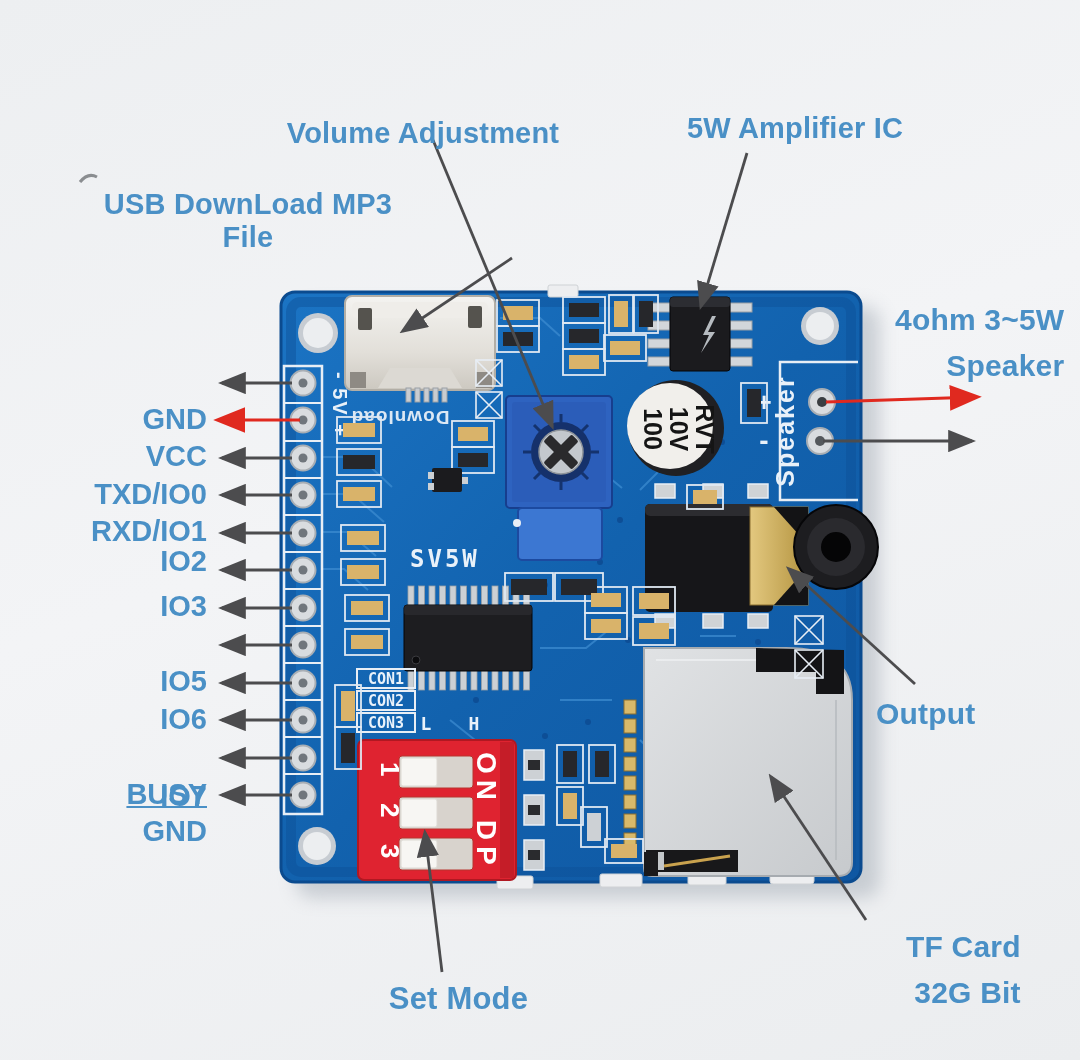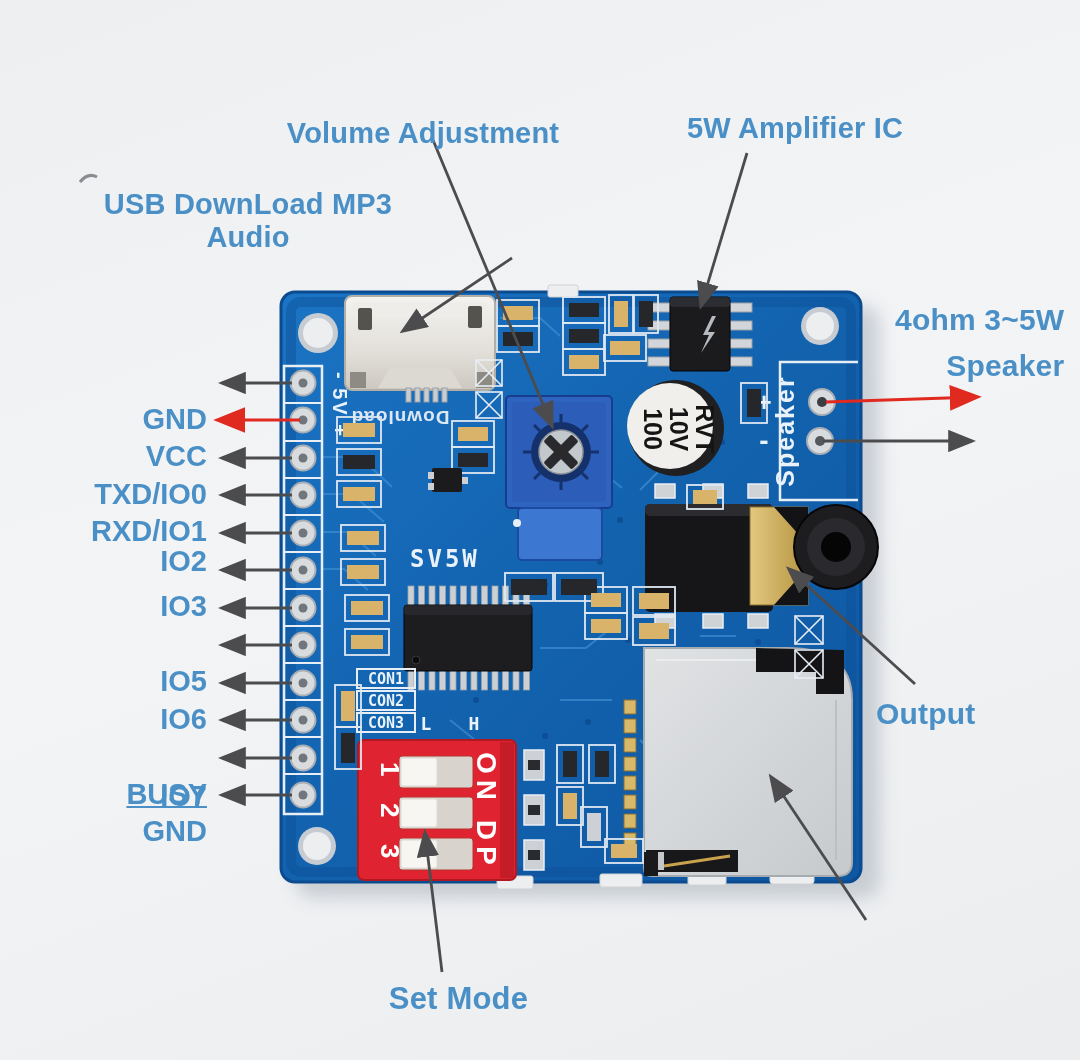--- a/index.html
+++ b/index.html
@@ -456,31 +456,35 @@
       <line x1="292" y1="683" x2="222" y2="683" stroke="#4c4c4e" stroke-width="2.8" marker-end="url(#mGray)"></line>
       <line x1="292" y1="720" x2="222" y2="720" stroke="#4c4c4e" stroke-width="2.8" marker-end="url(#mGray)"></line>
       <line x1="292" y1="758" x2="222" y2="758" stroke="#4c4c4e" stroke-width="2.8" marker-end="url(#mGray)"></line>
       <line x1="292" y1="795" x2="222" y2="795" stroke="#4c4c4e" stroke-width="2.8" marker-end="url(#mGray)"></line>
     </g>
   </g>
 </svg>
 
 <div class="ann center" style="left:283px;top:84px;width:280px;font-size:29px;margin-top:33px;">Volume Adjustment</div>
 <div class="ann center" style="left:655px;top:112px;width:280px;font-size:29px;">5W Amplifier IC</div>
-<div class="ann center" style="left:83px;top:188px;width:330px;font-size:29px;">USB DownLoad MP3 Audio</div>
+<div class="ann center" style="left:83px;top:188px;width:330px;font-size:29px;">USB DownLoad MP3 File</div>
 
 <div class="ann two-line" style="left:895px;top:297px;">
   <div>4ohm 3~5W</div>
   <div>Speaker</div>
 </div>
 
 <div class="ann two-line" style="left:876px;top:691px;">
   <div>Output</div>
 </div>
 
+<div class="ann two-line" style="left:906px;top:924px;">
+  <div>TF Card</div>
+  <div>32G Bit</div>
+</div>
 
 <div class="ann center" style="left:371px;top:981px;width:175px;font-size:31px;">Set Mode</div>
 
 <div class="pin-label" style="top:366px;">GND</div>
 <div class="pin-label" style="top:403px;">VCC</div>
 <div class="pin-label" style="top:441px;">TXD/IO0</div>
 <div class="pin-label" style="top:478px;">RXD/IO1</div>
 <div class="pin-label" style="top:508px;">IO2</div>
 <div class="pin-label" style="top:553px;">IO3</div>
 <div class="pin-label" style="top:628px;">IO5</div>

